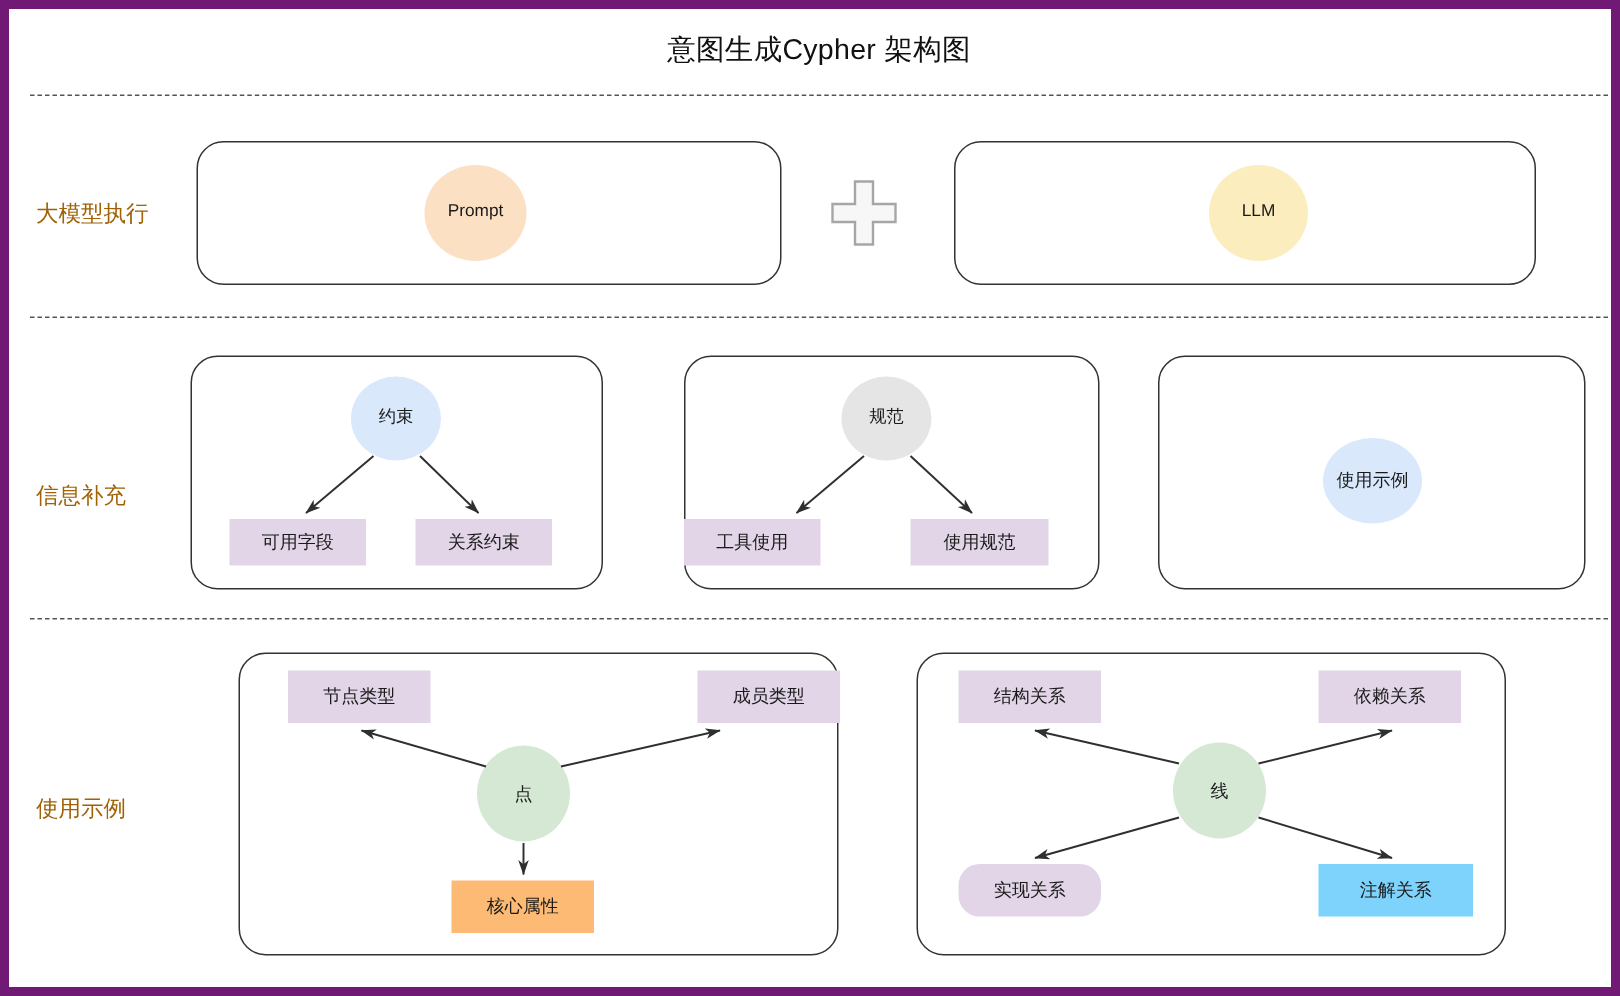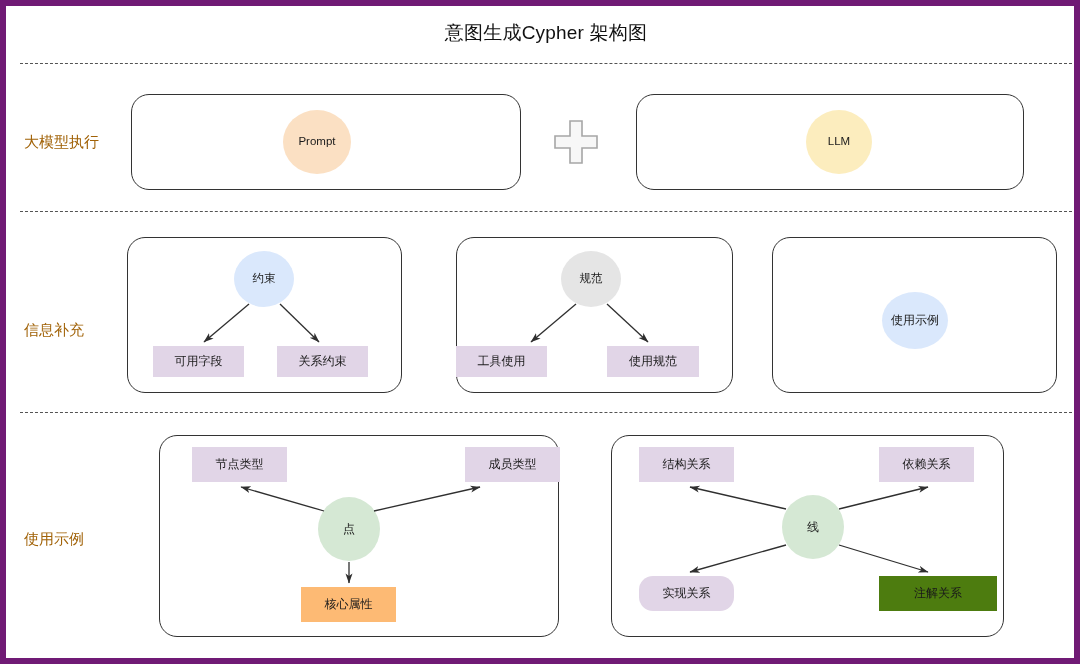--- a/index.html
+++ b/index.html
@@ -136,21 +136,21 @@
   <div class="node-rect" style="left:186px; top:441px; width:95px; height:35px; background:#e1d5e7;">节点类型</div>
   <div class="node-rect" style="left:427px; top:441px; width:95px; height:35px; background:#e1d5e7;margin-left:32px;">成员类型</div>
   <div class="node-ellipse sz-md" style="left:312px; top:491px; width:62px; height:64px; background:#d5e8d4;">点</div>
   <div class="node-rect" style="left:295px; top:581px; width:95px; height:35px; background:#fdba74;">核心属性</div>
 
   <div class="panel" style="left:605px; top:429px; width:393px; height:202px;"></div>
   <div class="node-rect" style="left:633px; top:441px; width:95px; height:35px; background:#e1d5e7;">结构关系</div>
   <div class="node-rect" style="left:873px; top:441px; width:95px; height:35px; background:#e1d5e7;">依赖关系</div>
   <div class="node-ellipse sz-md" style="left:776px; top:489px; width:62px; height:64px; background:#d5e8d4;">线</div>
   <div class="node-rect" style="left:633px; top:570px; width:95px; height:35px; background:#e1d5e7;border-radius:14px;">实现关系</div>
-  <div class="node-rect" style="left:873px; top:570px; width:118px; height:35px; background:#4d7c0f;">注解关系</div>
+  <div class="node-rect" style="left:873px; top:570px; width:103px; height:35px; background:#7dd3fc;">注解关系</div>
 
   <svg class="arrows">
     <defs>
       <marker id="ah" markerWidth="9" markerHeight="9" refX="7.4" refY="3.1" orient="auto" markerUnits="strokeWidth">
         <path d="M0,0.4 L7.8,3.1 L0,5.8 L2.1,3.1 Z" fill="#2f2f2f"></path>
       </marker>
     </defs>
 
     <line x1="243" y1="298" x2="198" y2="336" stroke="#2f2f2f" stroke-width="1.3" marker-end="url(#ah)"></line>
     <line x1="274" y1="298" x2="313" y2="336" stroke="#2f2f2f" stroke-width="1.3" marker-end="url(#ah)"></line>

